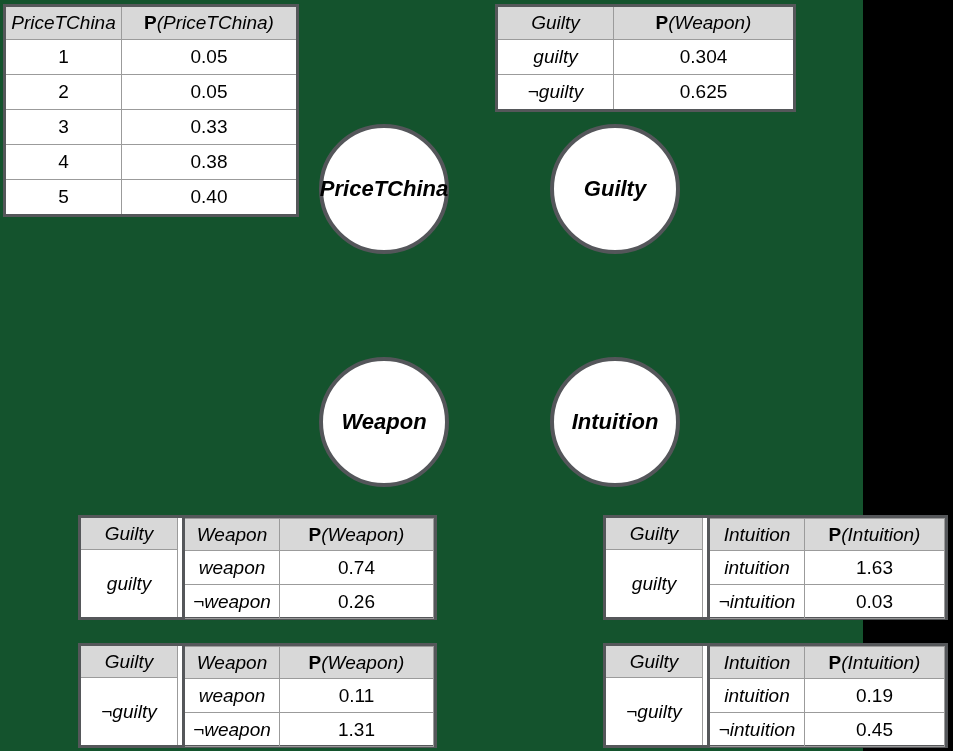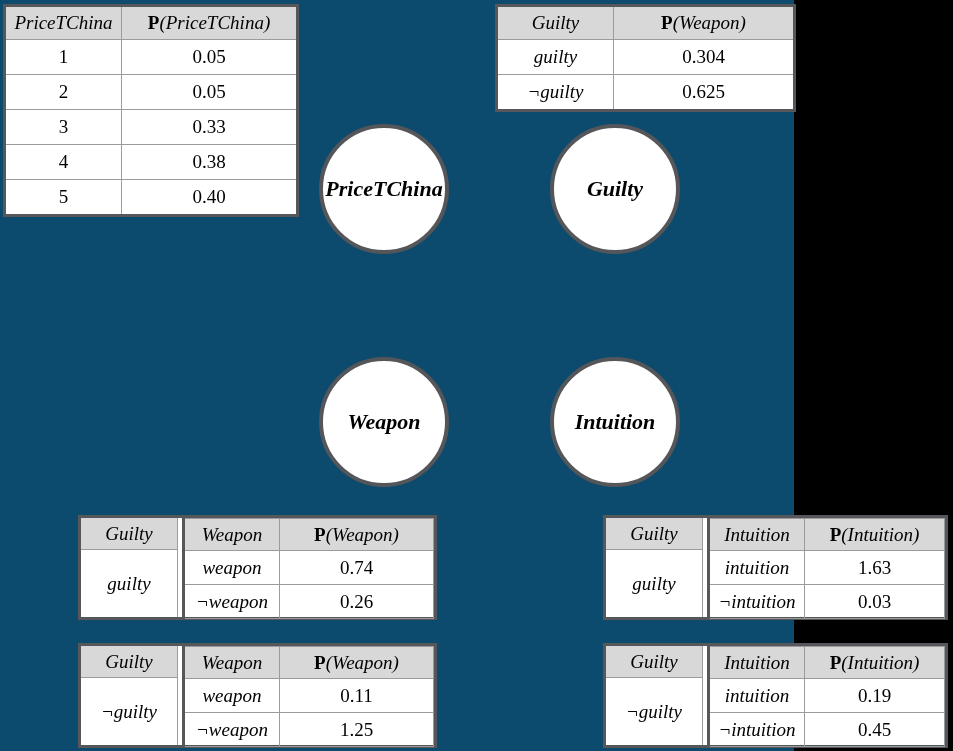--- a/index.html
+++ b/index.html
@@ -1,18 +1,18 @@
 <!DOCTYPE html>
 <html><head>
 <meta charset="utf-8">
 <style>
   html,body { margin:0; padding:0; background:#000; }
   #canvas {
-    position:relative; width:794px; height:751px; background:#0c4a6e;
-    font-family:Liberation Serif, serif; color:#000;
+    position:relative; width:863px; height:751px; background:#14532d;
+    font-family:Liberation Sans, sans-serif; color:#000;
   }
 
   
   table.prior {
     position:absolute; border-collapse:collapse; table-layout:fixed;
     background:#fff; border:3px solid #55575a; font-size:19px;
   }
   table.prior th, table.prior td {
     border:1px solid #9b9b9b; text-align:center; vertical-align:middle;
     padding:0 4px; overflow:hidden;
@@ -193,21 +193,21 @@
         <tr>
           <th><span class="it">Weapon</span></th>
           <th><span class="pb">P</span><span class="it">(Weapon)</span></th>
         </tr>
         <tr>
             <td class="it">weapon</td>
             <td>0.11</td>
           </tr>
         <tr>
             <td class="it">¬weapon</td>
-            <td>1.25</td>
+            <td>1.31</td>
           </tr>
       </tbody>
     </table>
   </div>
 
   <div class="cpt" id="cpt-ig">
     <div class="cpt-cond">
       <div class="cpt-cond-header">
           <span>Guilty</span>
         </div>

